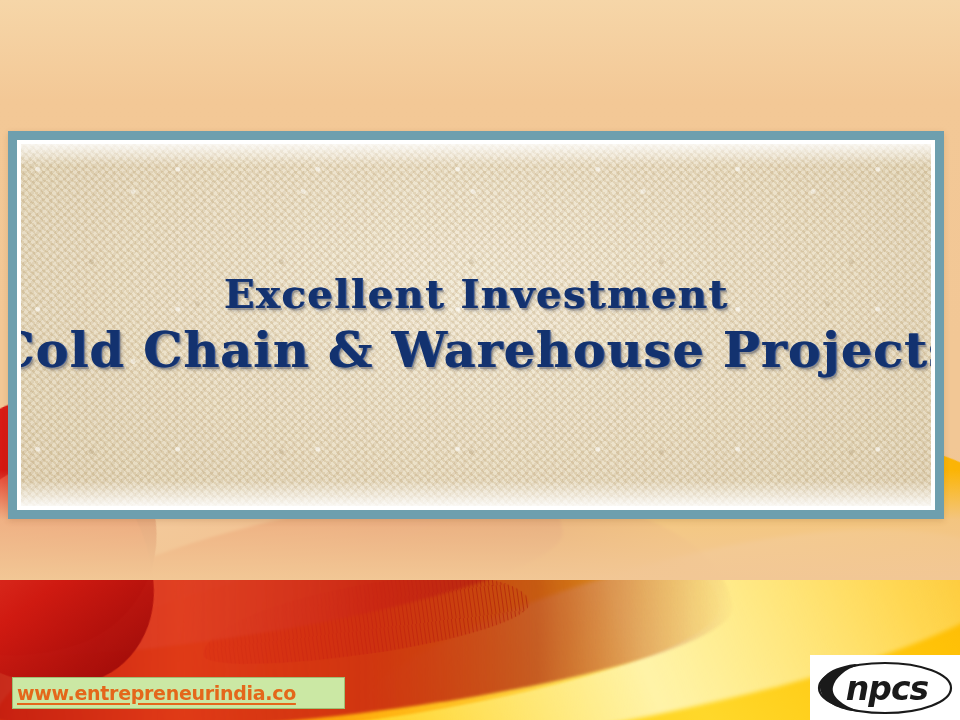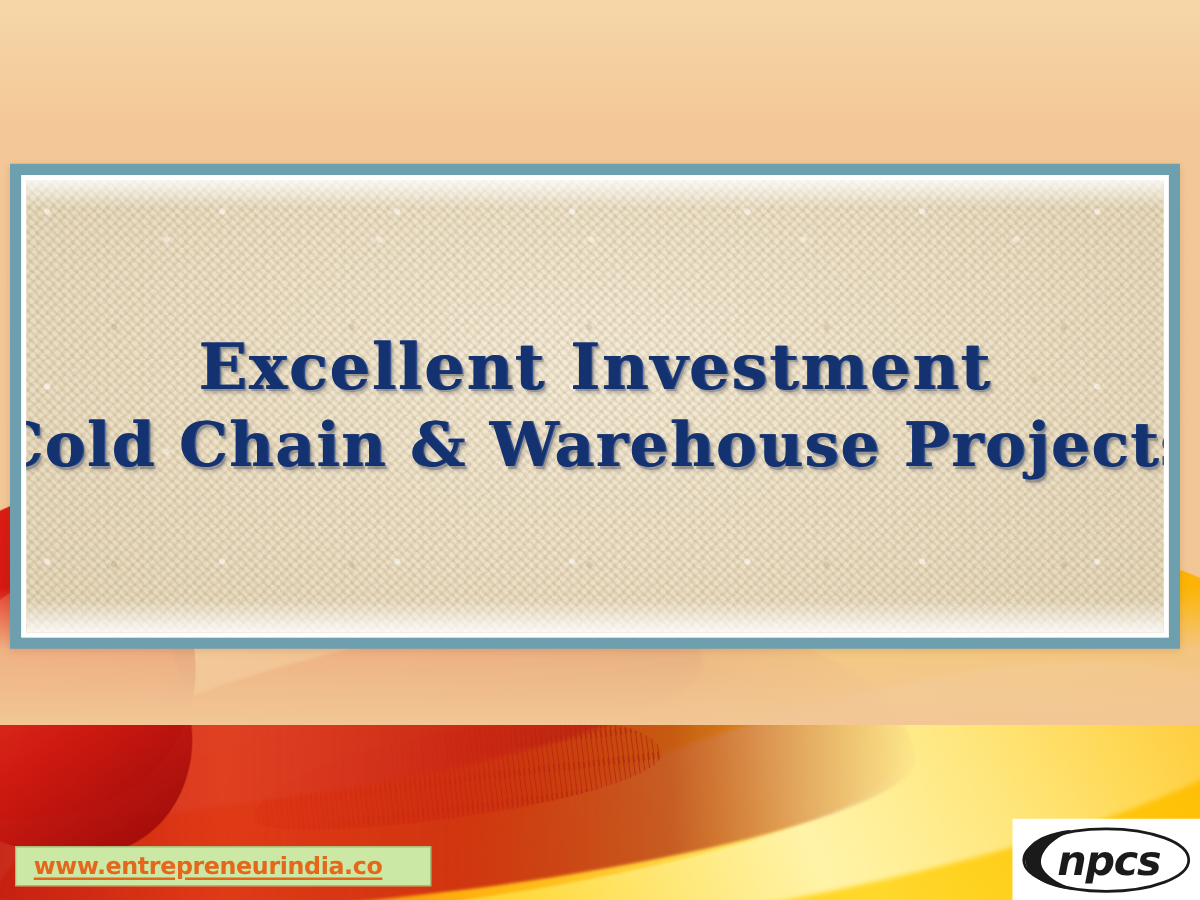--- a/index.html
+++ b/index.html
@@ -204,40 +204,40 @@
     font-weight: bold;
     letter-spacing: 1.5px;
     white-space: nowrap;
     text-align: center;
     line-height: 1.06;
     text-shadow:
        1px 0 0 #2b4c8f,
        2px 2px 0 rgba(120,120,125,0.55),
        3px 3px 3px rgba(110,110,115,0.45);
   }
-  #title-line-1 { font-size: 51px; margin-bottom: 10px; }
+  #title-line-1 { font-size: 40px; margin-bottom: 10px; }
   #title-line-2 { font-size: 49px; margin-bottom: 6px; letter-spacing: 1.2px; }
   #title-line-3 { font-size: 49px; letter-spacing: 1.2px; }
 
   
   #website-bar {
     position: absolute;
     left: 12px;
     top: 677px;
     width: 333px;
     height: 32px;
     box-sizing: border-box;
     background: #cbe8a4;
     border: 1px solid #9fbf74;
     display: flex;
     align-items: center;
   }
   #website-link {
     display: inline-block;
-    padding-left: 14px;
+    padding-left: 4px;
     color: #e4671b;
     font-family: "DejaVu Sans", "Liberation Sans", sans-serif;
     font-weight: bold;
     font-size: 19px;
     letter-spacing: -0.3px;
     text-decoration: underline;
     text-underline-offset: 3px;
     text-decoration-thickness: 2px;
     cursor: pointer;
   }

